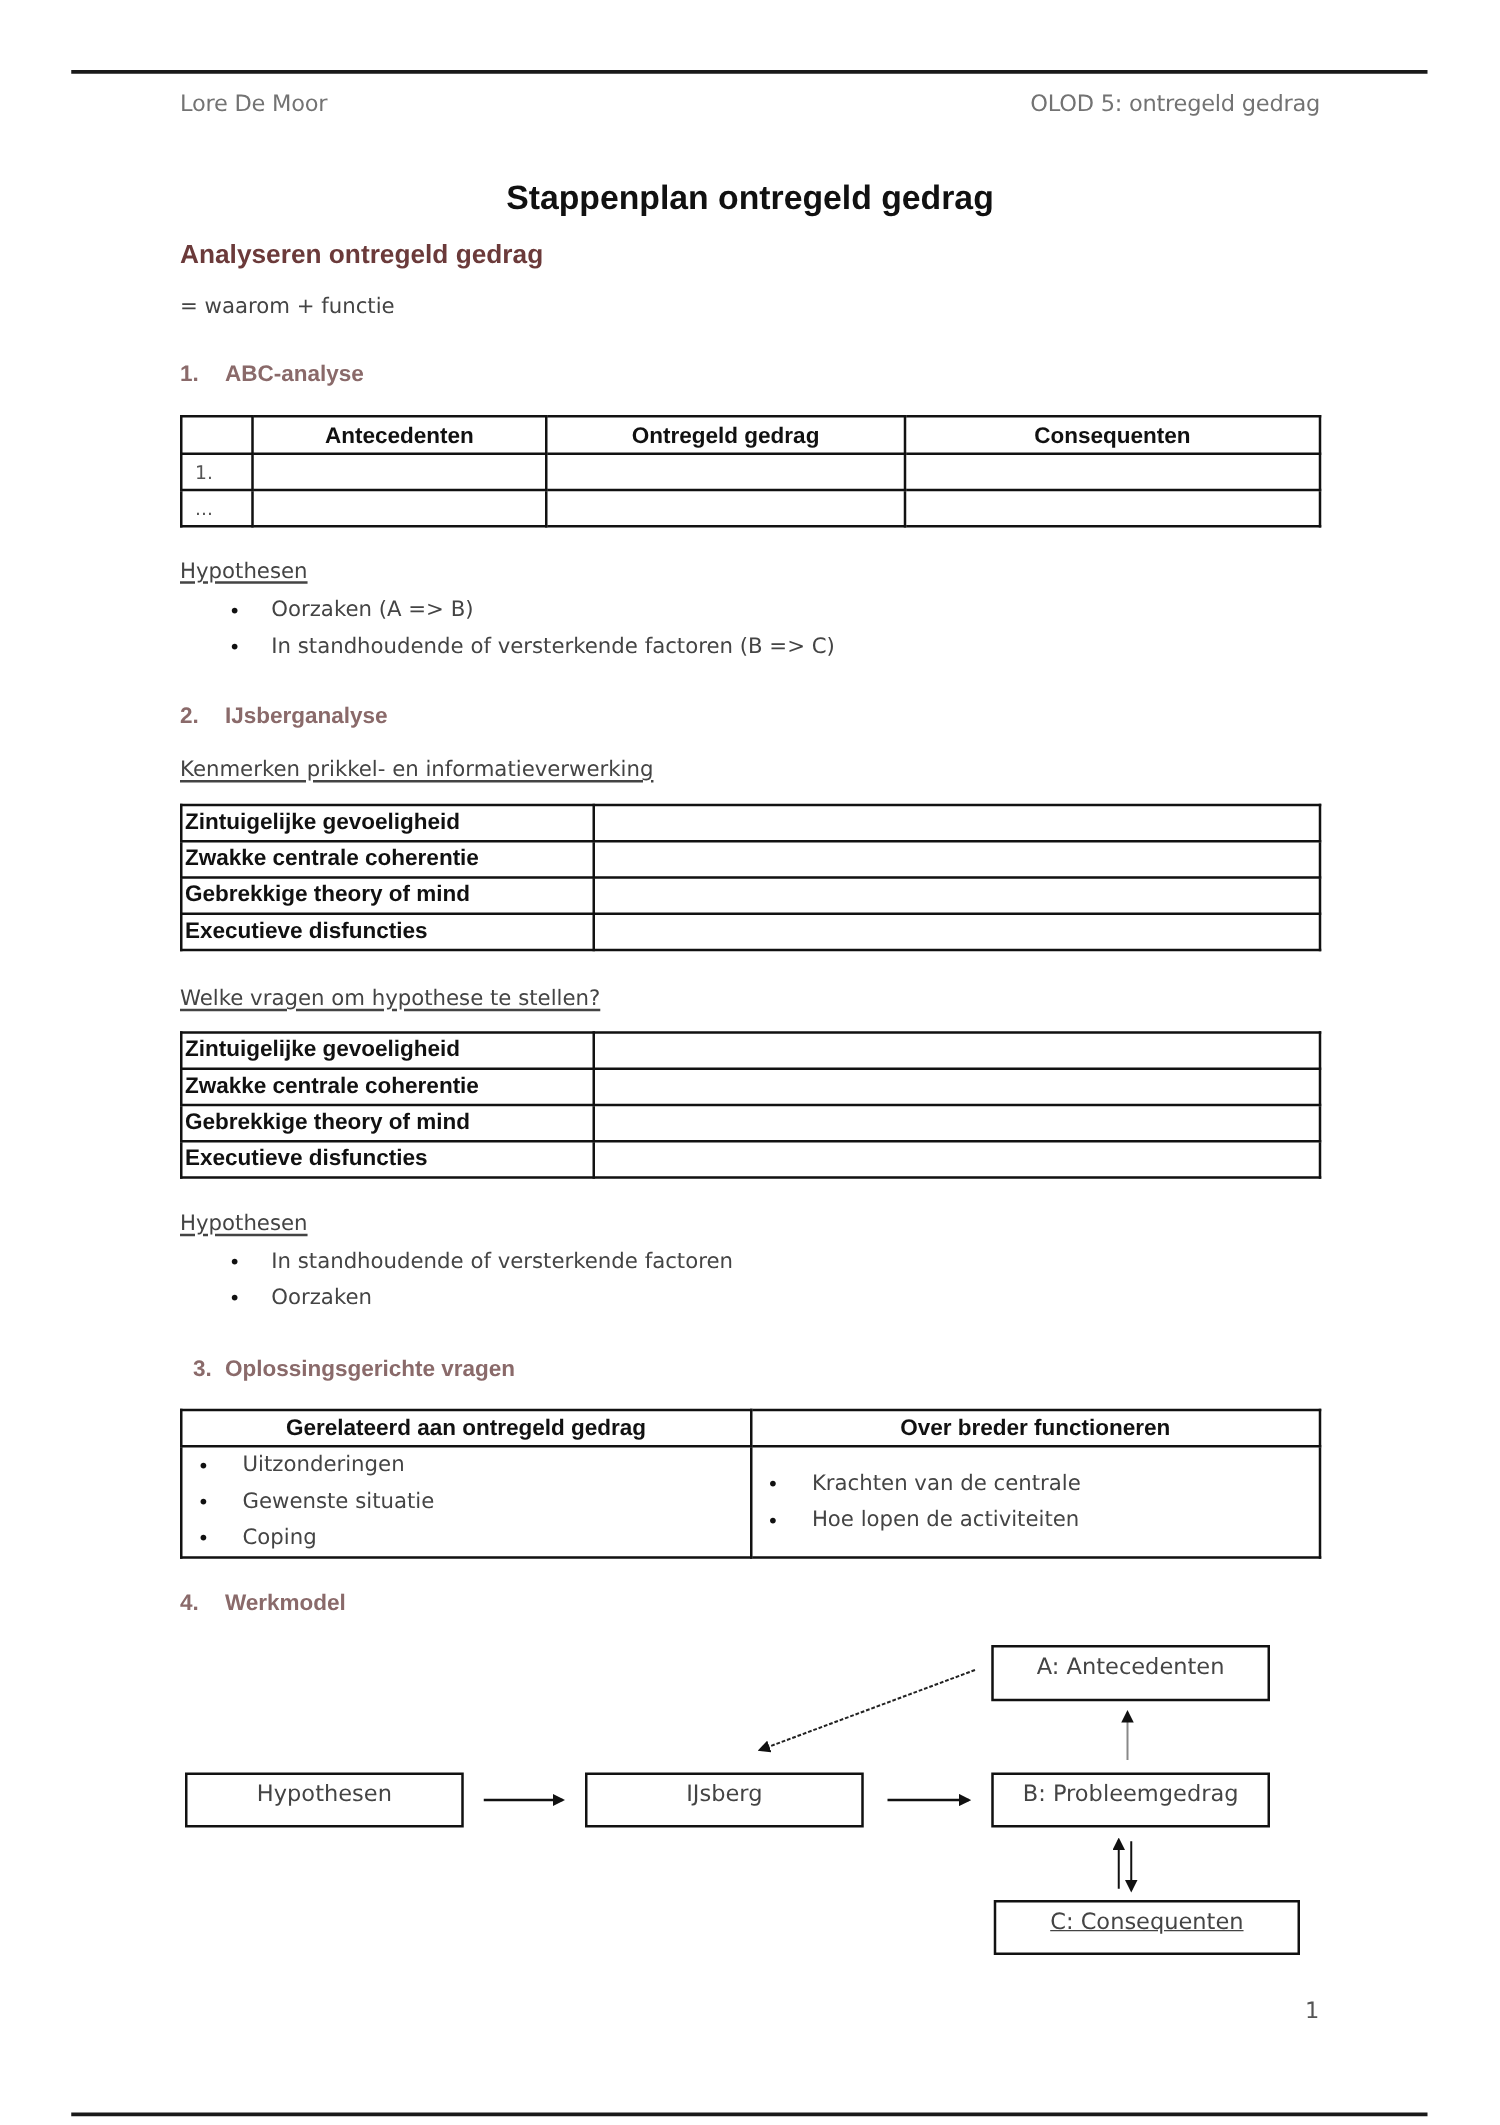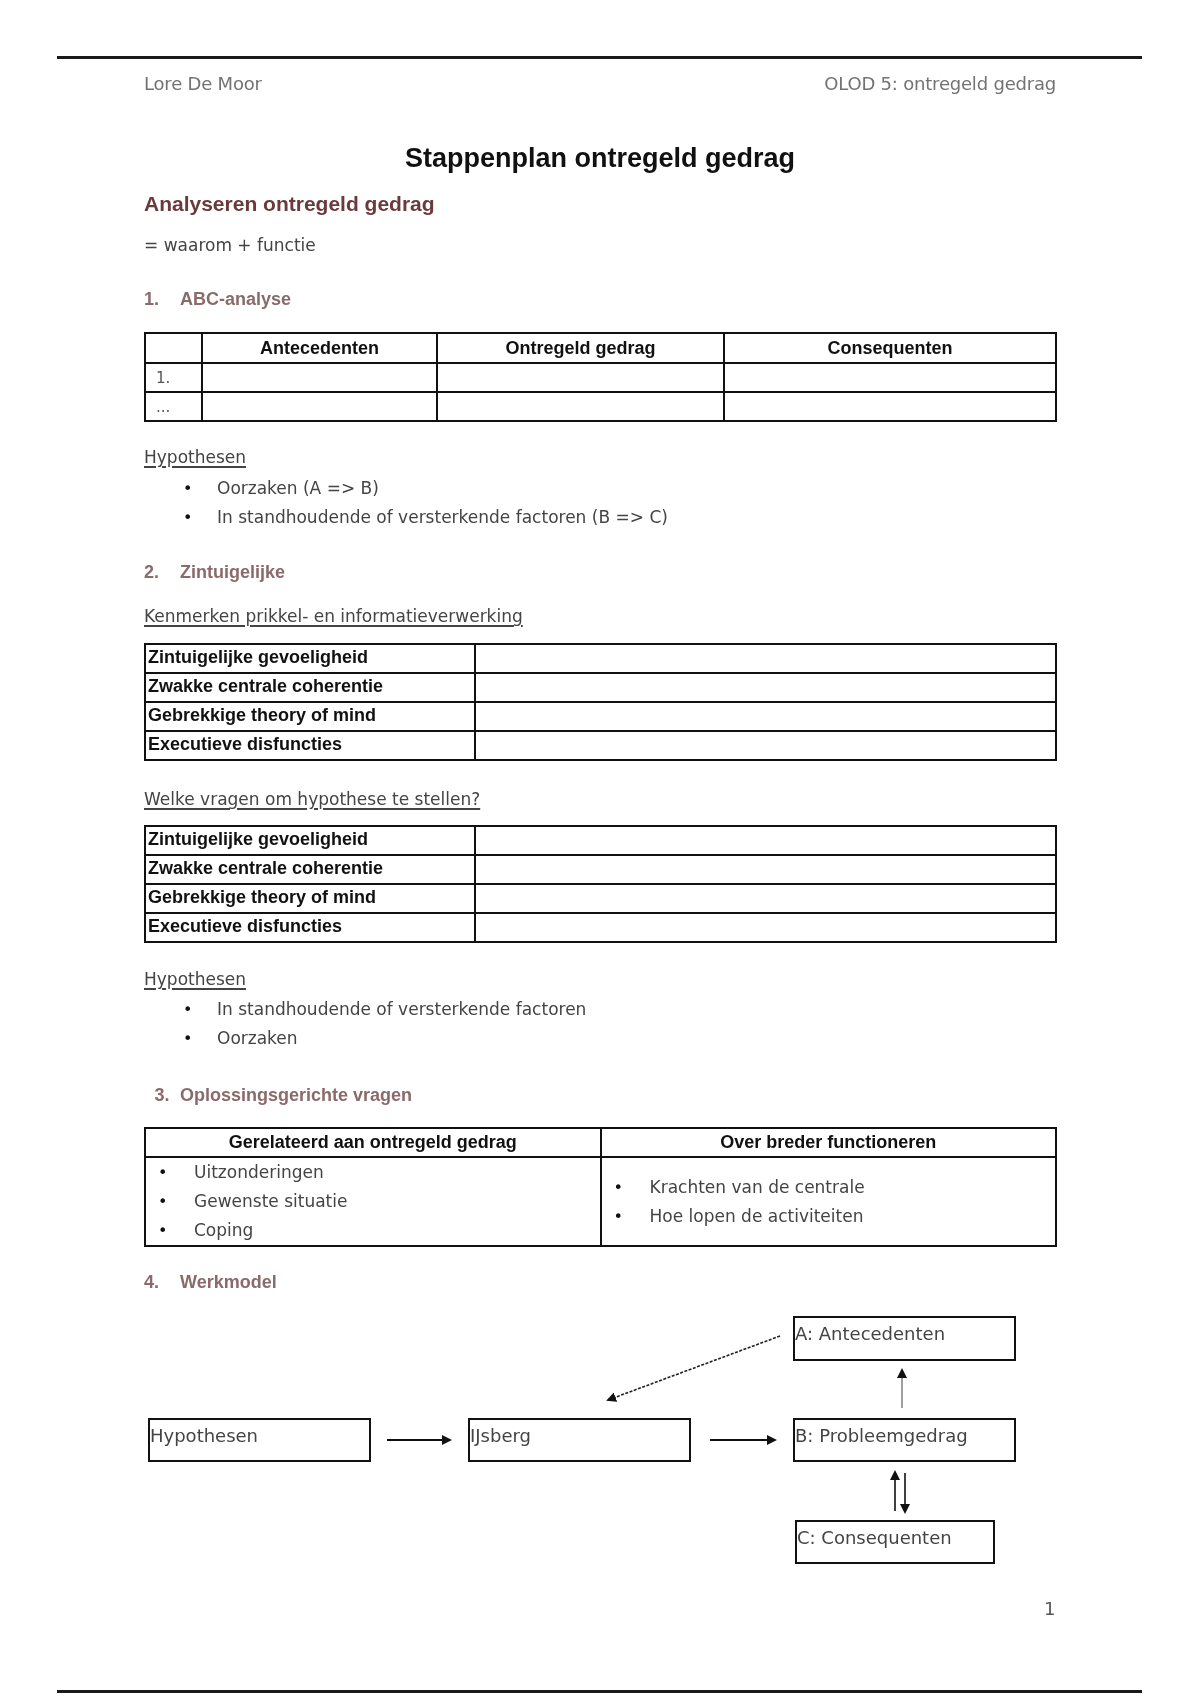--- a/index.html
+++ b/index.html
@@ -45,21 +45,21 @@
                color: #111; padding-left: 2px; line-height: 20px; vertical-align: top; padding-top: 2px; }
 
     .sol th { font-family: "Liberation Sans", sans-serif; font-weight: bold; font-size: 18px; color: #111;
               height: 29px; text-align: center; width: 50%; }
     .sol td { vertical-align: middle; padding: 0; height: 88px; }
     .sol ul { list-style: none; font-size: 17px; color: #444; }
     .sol li { position: relative; padding-left: 48px; height: 29px; line-height: 29px; }
     .sol li::before { content: "\2022"; position: absolute; left: 12px; top: 0; color: #111; font-size: 16px; }
 
     .box { position: absolute; border: 2px solid #111; background: #fff; font-size: 18px; color: #444;
-           text-align: left; padding-top: 5px; }
+           text-align: center; padding-top: 5px; }
 
     svg.diagram { position: absolute; left: 0; top: 0; width: 1200px; height: 1700px; pointer-events: none; }
 
     .page-num { position: absolute; left: 1044px; top: 1598px; font-size: 18px; color: #555; }
   </style>
 </head>
 <body>
 
 <div class="rule top"></div>
 
@@ -97,21 +97,21 @@
 </tbody>
   </table>
 
 <div class="sub" style="top:447px;">Hypothesen</div>
 <ul class="bullets" style="top:474px;">
   <li>Oorzaken (A =&gt; B)</li>
   <li>In standhoudende of versterkende factoren (B =&gt; C)</li>
 </ul>
 
 <h3 class="h-sec" style="top:562px;">
-  <span class="num">2.</span><span>Zintuigelijke</span>
+  <span class="num">2.</span><span>IJsberganalyse</span>
 </h3>
 
 <div class="sub" style="top:606px;">Kenmerken prikkel- en informatieverwerking</div>
 <table class="kv" style="top:643px;">
   <tbody>
       <tr>
         <td class="k">Zintuigelijke gevoeligheid</td>
         <td></td>
       </tr>
   <tr>
@@ -186,21 +186,21 @@
   </table>
 
 <h3 class="h-sec" style="top:1272px;">
   <span class="num">4.</span><span>Werkmodel</span>
 </h3>
 
 <div class="box" style="left:148px; top:1418px; width:223px; height:44px;">Hypothesen</div>
 <div class="box" style="left:468px; top:1418px; width:223px; height:44px;">IJsberg</div>
 <div class="box" style="left:793px; top:1316px; width:223px; height:45px;">A: Antecedenten</div>
 <div class="box" style="left:793px; top:1418px; width:223px; height:44px;">B: Probleemgedrag</div>
-<div class="box" style="left:795px; top:1520px; width:200px; height:44px;">C: Consequenten</div>
+<div class="box" style="left:795px; top:1520px; width:245px; height:44px;text-decoration:underline;">C: Consequenten</div>
 
 <svg class="diagram" viewBox="0 0 1200 1700">
   <defs>
     <marker id="ah" markerWidth="10" markerHeight="10" refX="8" refY="5" orient="auto" markerUnits="userSpaceOnUse">
       <path d="M0,0 L10,5 L0,10 Z" fill="#111"></path>
     </marker>
   </defs>
 
   <line x1="387" y1="1440" x2="450" y2="1440" stroke="#111" stroke-width="2" marker-end="url(#ah)"></line>
 

